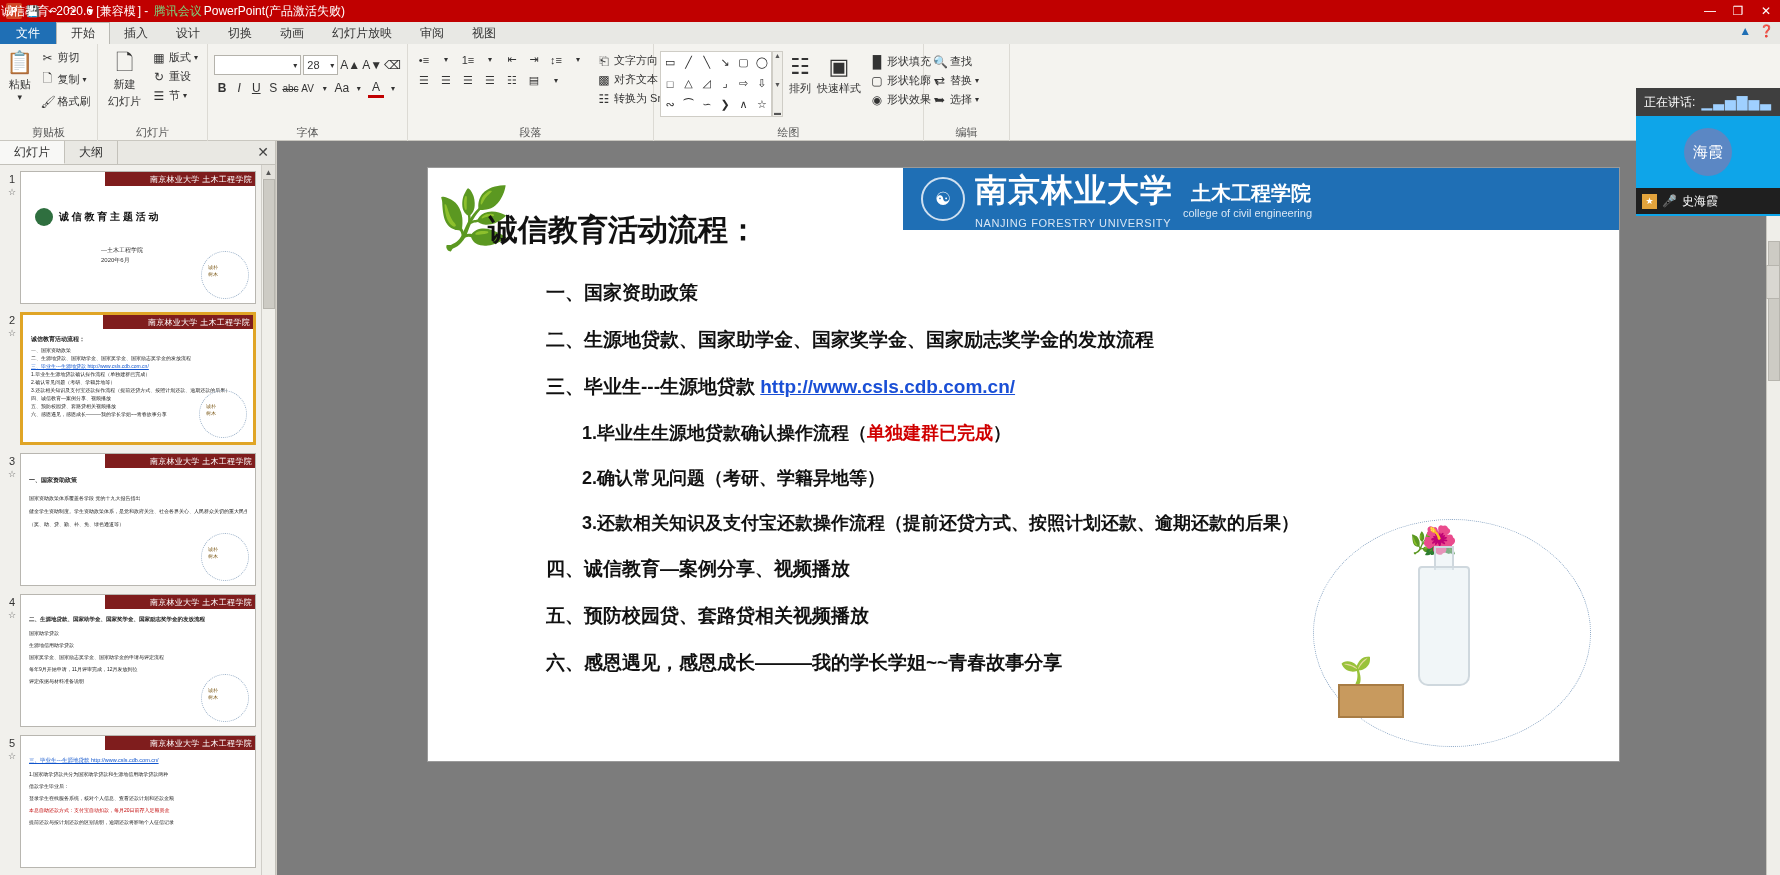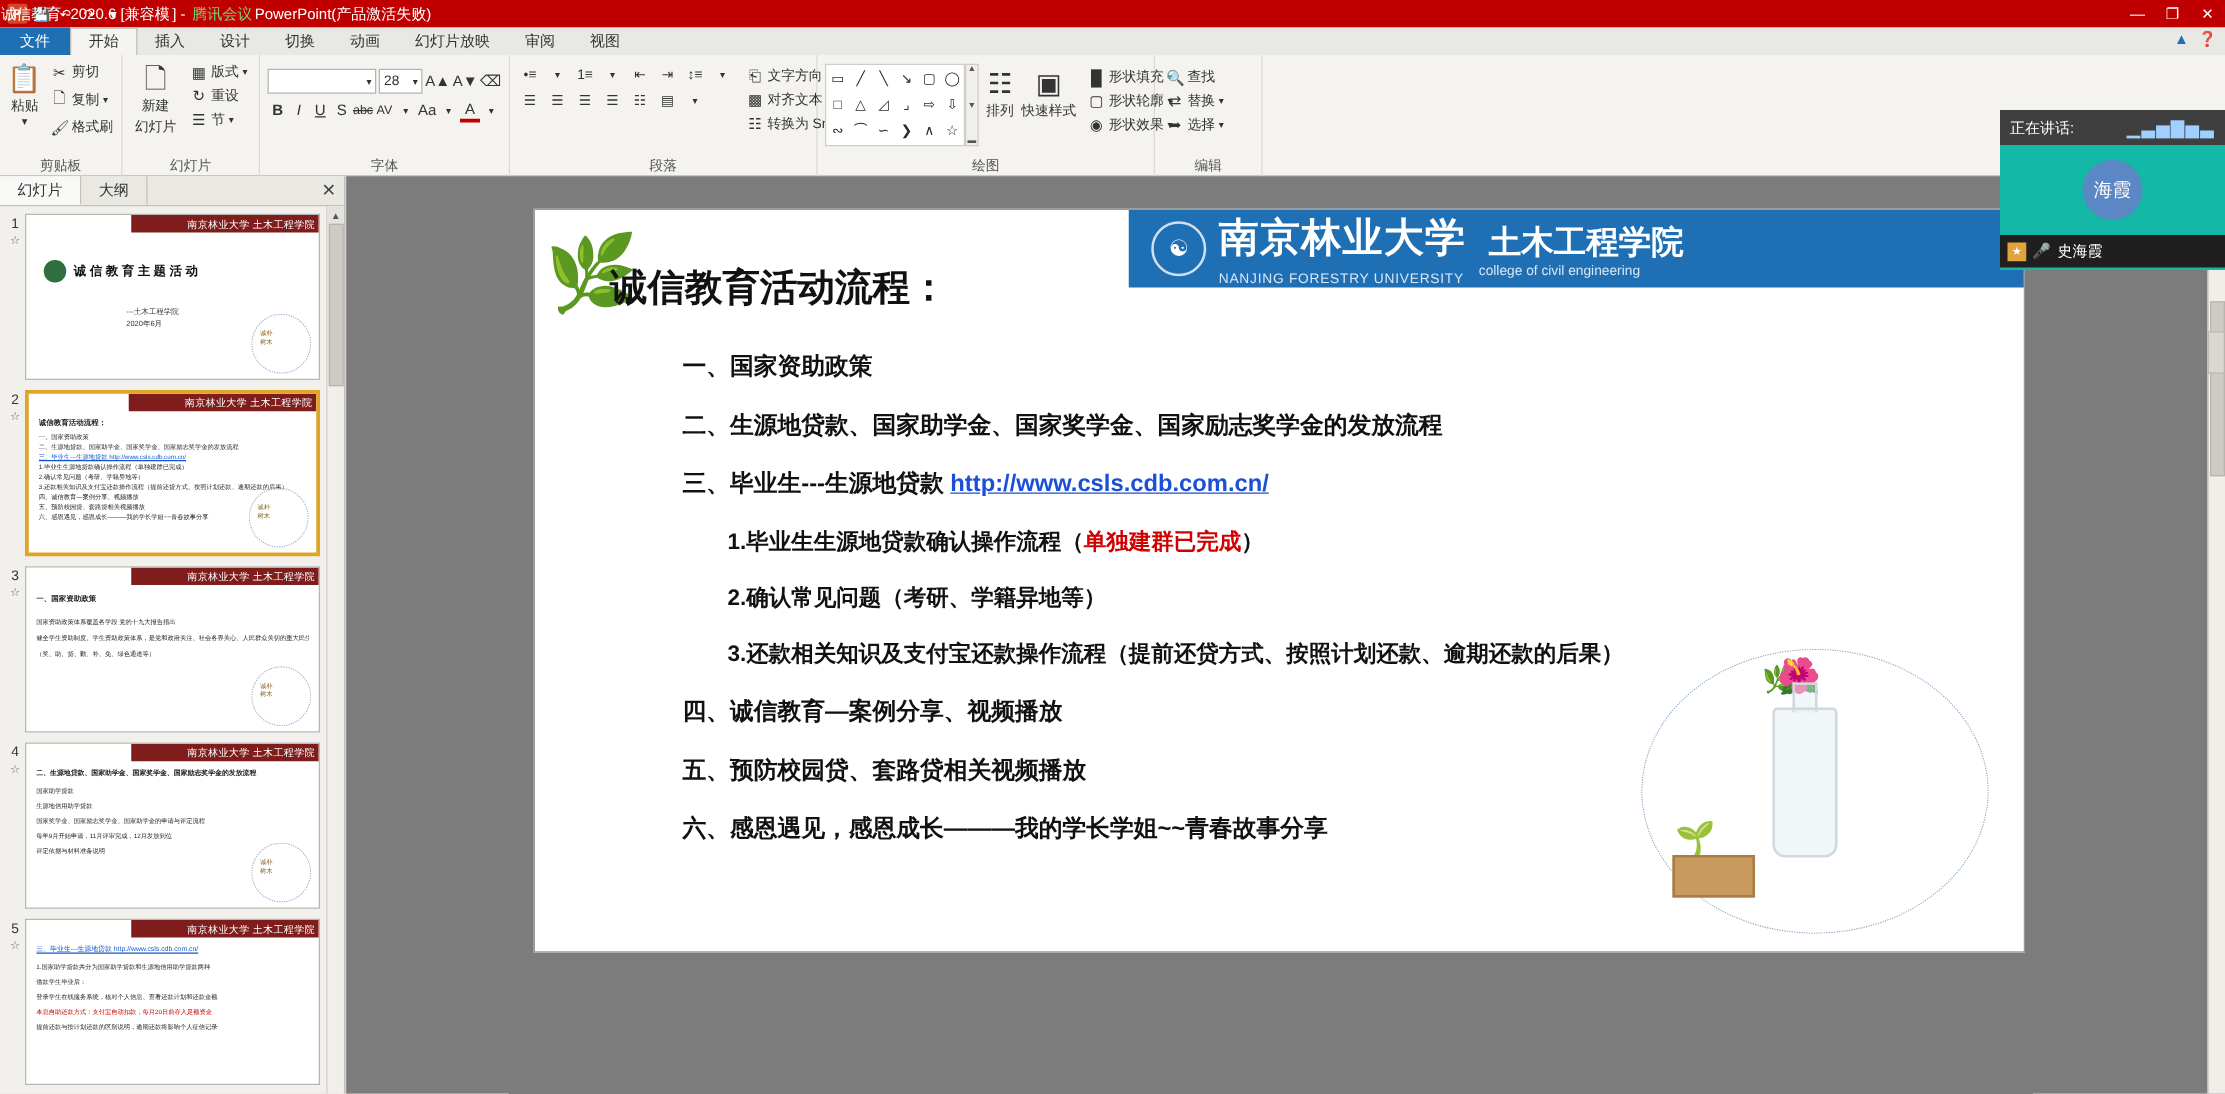--- a/index.html
+++ b/index.html
@@ -238,21 +238,21 @@
     border: 2px solid #cfe0f0; display: flex; align-items: center;
     justify-content: center; font-size: 18px; color: #fff;
   }
   .banner-cn {
     font-size: 32px; font-weight: bold; letter-spacing: 1px;
   }
   .banner-en {
     font-size: 11px; color: #d8e6f4; letter-spacing: .6px; margin-top: 4px;
   }
   .banner-stack { display: flex; flex-direction: column; justify-content: center; }
-  .banner-right { font-size: 26px; font-weight: bold; margin-left: 8px; }
+  .banner-right { font-size: 20px; font-weight: bold; margin-left: 8px; }
   .banner-right-en { font-size: 11px; color: #d8e6f4; }
 
   .slide-title {
     position: absolute; left: 60px; top: 42px;
     font-size: 30px; font-weight: bold; color: #111;
   }
   .leaf {
     position: absolute; left: 8px; top: 14px; width: 74px; height: 74px;
     color: #8fae7a; font-size: 60px; line-height: 74px; text-align: center;
   }
@@ -302,22 +302,22 @@
     height: 14px; background: #dedcd6; display: flex; align-items: center;
     justify-content: center; font-size: 8px; color: #555;
   }
   .stage-scroll-v .bar {
     position: absolute; left: 1px; top: 100px; width: 12px; height: 140px;
     background: #cdcbc4; border: 1px solid #b7b5ae;
   }
 
   
   .meeting {
-    position: absolute; right: 0; top: 88px; width: 180px; height: 128px;
-    background: #14b8a6; color: #fff;
+    position: absolute; right: 0; top: 88px; width: 144px; height: 128px;
+    background: #0ea5e9; color: #fff;
   }
   .meeting .mtop {
     height: 28px; background: #3f3f3f; display: flex; align-items: center;
     padding: 0 8px; font-size: 12px; justify-content: space-between;
   }
   .meeting .wave { color: #9fd0ff; font-size: 14px; letter-spacing: 1px; }
   .meeting .mbody {
     height: 72px; display: flex; align-items: center; justify-content: center;
   }
   .meeting .avatar {

